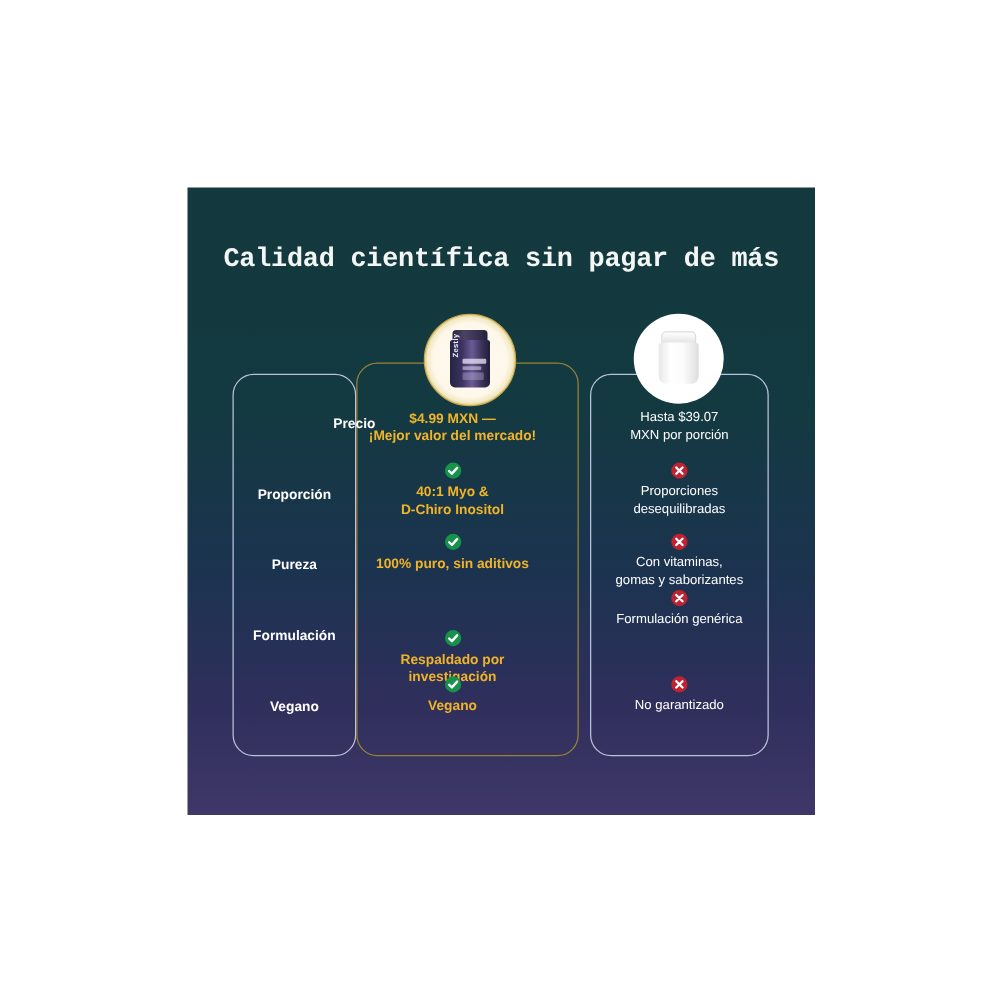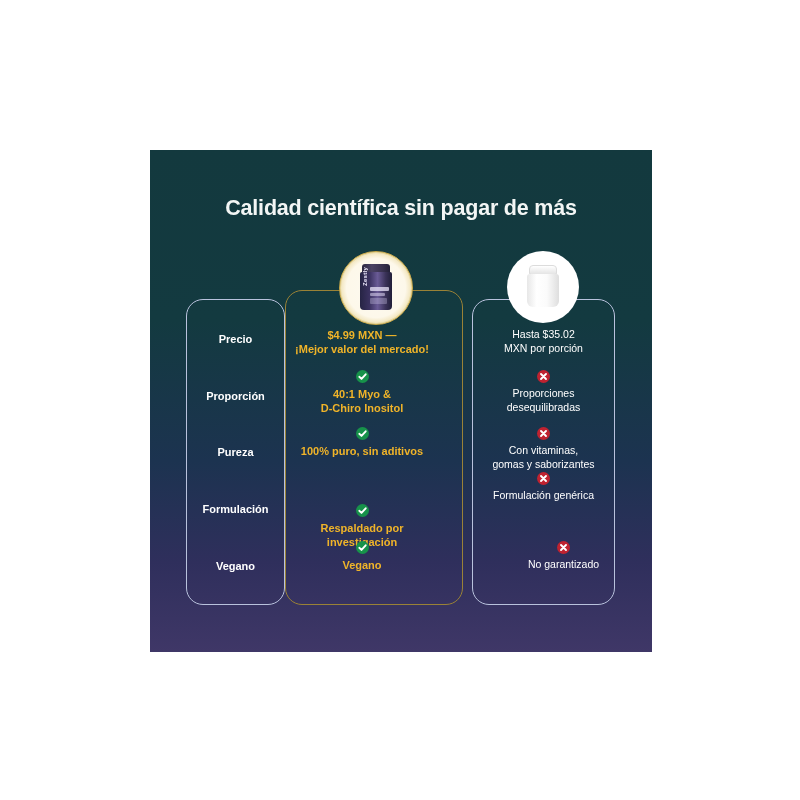--- a/index.html
+++ b/index.html
@@ -26,20 +26,21 @@
   }
 
   .title{
     position:absolute;
     left:0;top:46px;width:502px;
     text-align:center;
     color:#f3f6f5;
     font-size:21.5px;
     font-weight:bold;
     letter-spacing:-0.2px;
+    font-family:Liberation Mono, monospace;
   }
 
   
   .card{
     position:absolute;
     border-radius:17px;
     box-sizing:border-box;
   }
   .card-label{
     left:36px;top:149px;width:99px;height:306px;
@@ -175,27 +176,27 @@
     </div>
 
     <div class="circle circle-other">
       <div class="jar-white">
         <div class="lid"></div>
         <div class="body"></div>
       </div>
     </div>
 
     <div id="rows">
-        <div class="row-label" style="top: 183px;">Precio</div>
+        <div class="row-label" style="top: 183px; padding-left: 48px;">Precio</div>
         <div class="hero-cell" style="top: 178px;">
           <div>$4.99 MXN —</div>
           <div>¡Mejor valor del mercado!</div>
         </div>
         <div class="other-cell" style="top: 178px;">
-          <div>Hasta $35.02</div>
+          <div>Hasta $39.07</div>
           <div>MXN por porción</div>
         </div>
         <div class="row-label" style="top: 240px;">Proporción</div>
         <div class="hero-cell" style="top: 220px;">
           <span class="mark ok">
             <svg width="13" height="13" viewBox="0 0 13 13">
               <path d="M3.3 6.8 L5.5 8.9 L9.7 4.3" stroke="#ffffff" stroke-width="1.9" fill="none" stroke-linecap="round" stroke-linejoin="round"></path>
             </svg>
           </span>
           <div>40:1 Myo &amp;</div>
@@ -247,21 +248,21 @@
         </div>
         <div class="row-label" style="top: 410px;">Vegano</div>
         <div class="hero-cell" style="top: 391px;">
           <span class="mark ok">
             <svg width="13" height="13" viewBox="0 0 13 13">
               <path d="M3.3 6.8 L5.5 8.9 L9.7 4.3" stroke="#ffffff" stroke-width="1.9" fill="none" stroke-linecap="round" stroke-linejoin="round"></path>
             </svg>
           </span>
           <div>Vegano</div>
         </div>
-        <div class="other-cell" style="top: 391px; margin-left: 20px;">
+        <div class="other-cell" style="top: 391px;">
           <span class="mark no">
             <svg width="13" height="13" viewBox="0 0 13 13">
               <path d="M4 4 L9 9 M9 4 L4 9" stroke="#ffffff" stroke-width="1.9" fill="none" stroke-linecap="round"></path>
             </svg>
           </span>
           <div>No garantizado</div>
         </div>
       </div>
 
   </div>

